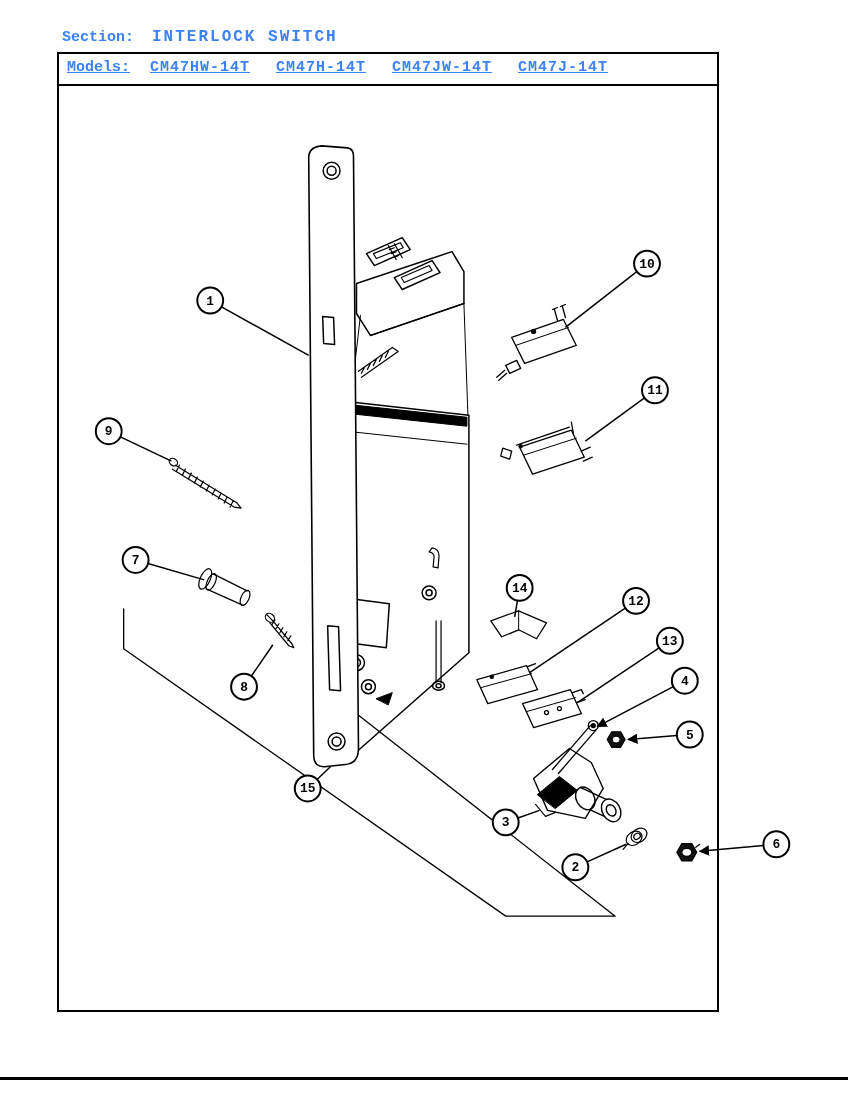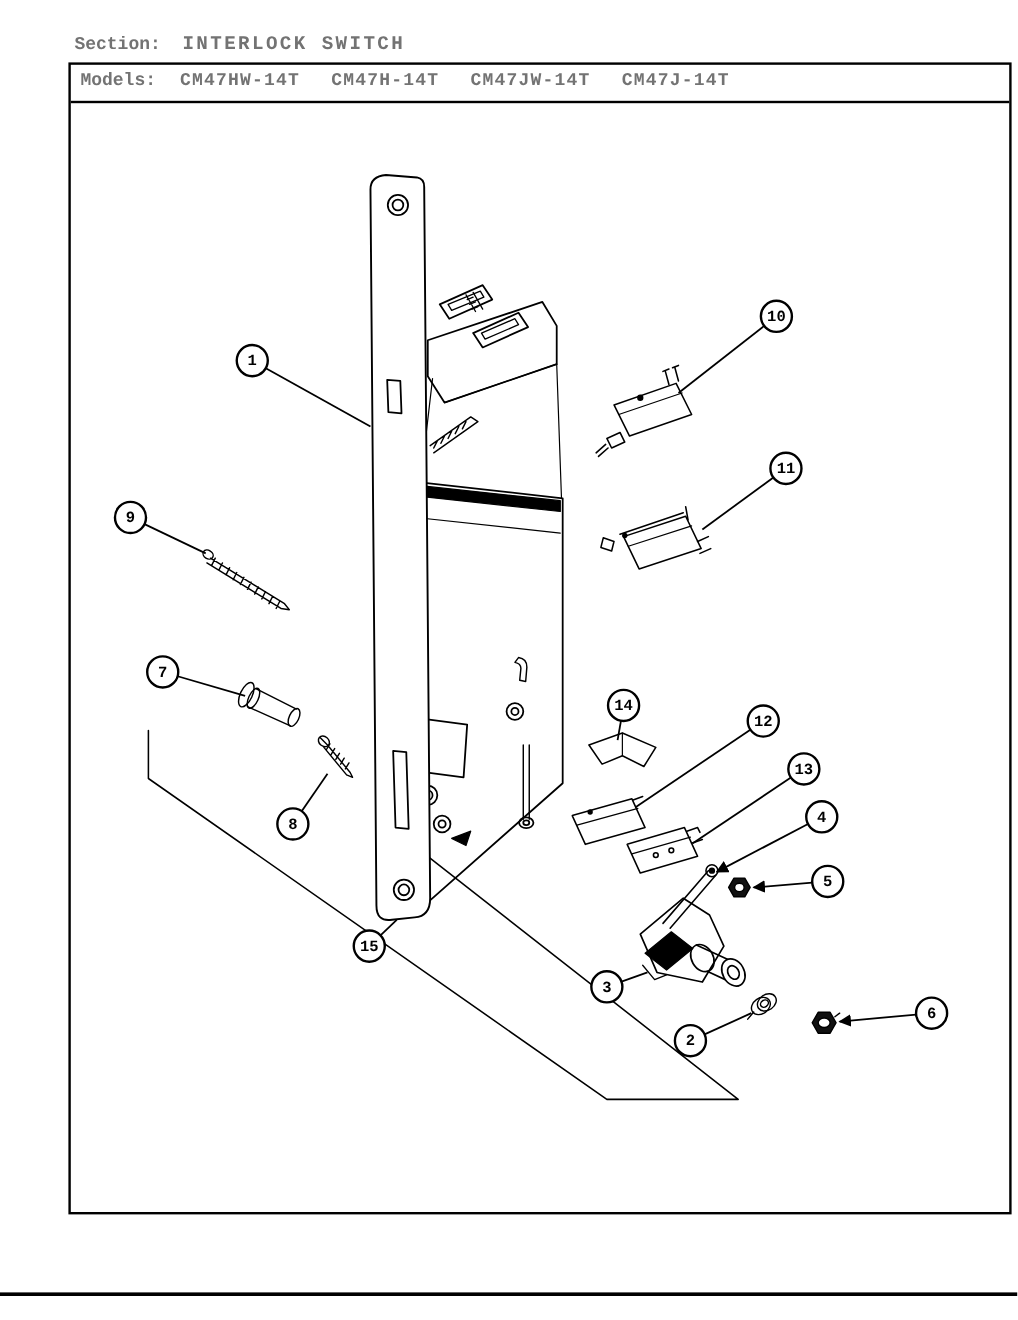--- a/index.html
+++ b/index.html
@@ -1,22 +1,22 @@
 <!DOCTYPE html>
 <html><head>
 <meta charset="utf-8">
 <style>
   html,body{margin:0;padding:0;background:#ffffff;}
-  .page{position:relative;width:848px;height:1100px;background:#ffffff;color:#737373;
+  .page{position:relative;width:848px;height:1100px;background:#ffffff;color:#3b82f6;
         font-family:"Liberation Mono", monospace;overflow:hidden;}
   .section-row{position:absolute;left:62px;top:28px;font-weight:bold;font-size:15px;white-space:nowrap;}
   .section-row .lbl{margin-right:18px;}
   .section-row .title{letter-spacing:2px;font-size:16px;}
-  .frame{position:absolute;left:57px;top:52px;width:786px;height:960px;
-         border:2px solid #000;box-sizing:border-box;background:#fff;}
+  .frame{position:absolute;left:57px;top:52px;width:662px;height:960px;
+         border:2px solid #000;box-sizing:border-box;background:#fff;text-decoration:underline;}
   .models-row{position:relative;height:30px;line-height:28px;border-bottom:2px solid #000;
               font-weight:bold;font-size:15px;padding-left:8px;white-space:nowrap;}
   .models-row .lbl{margin-right:20px;}
   .models-row .model{margin-right:26px;letter-spacing:1px;}
   .diagram-svg{position:absolute;left:0;top:30px;width:782px;height:898px;display:block;}
   .frame-footer{position:absolute;left:0;right:0;bottom:0;height:28px;border-top:2px solid #000;
                 display:flex;justify-content:space-between;align-items:center;
                 font-weight:bold;font-size:15px;padding:0 14px;box-sizing:border-box;}
   .bottom-rule{position:absolute;left:0;top:1077px;width:848px;height:3px;background:#000;}
   svg text.callout-num{font-family:"Liberation Mono",monospace;font-weight:bold;font-size:13px;}

